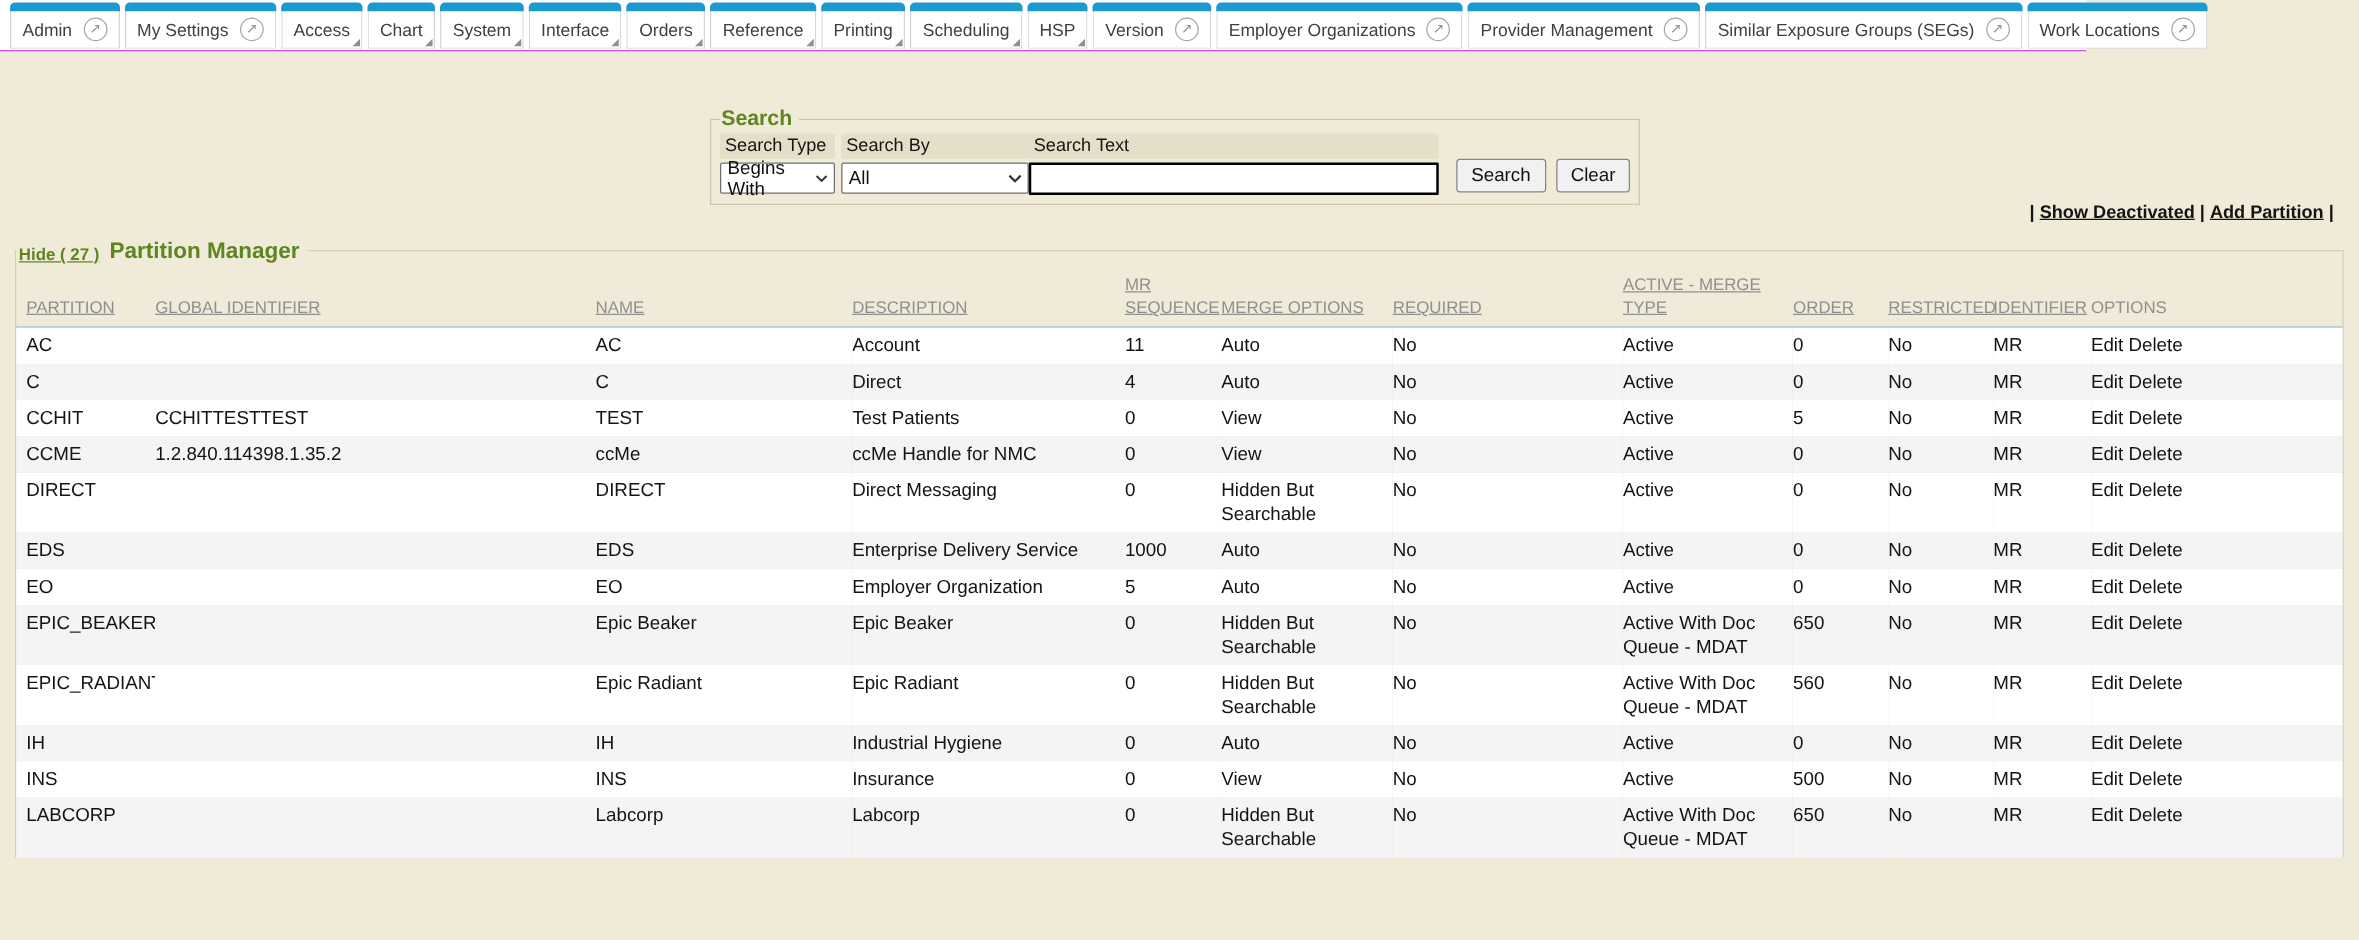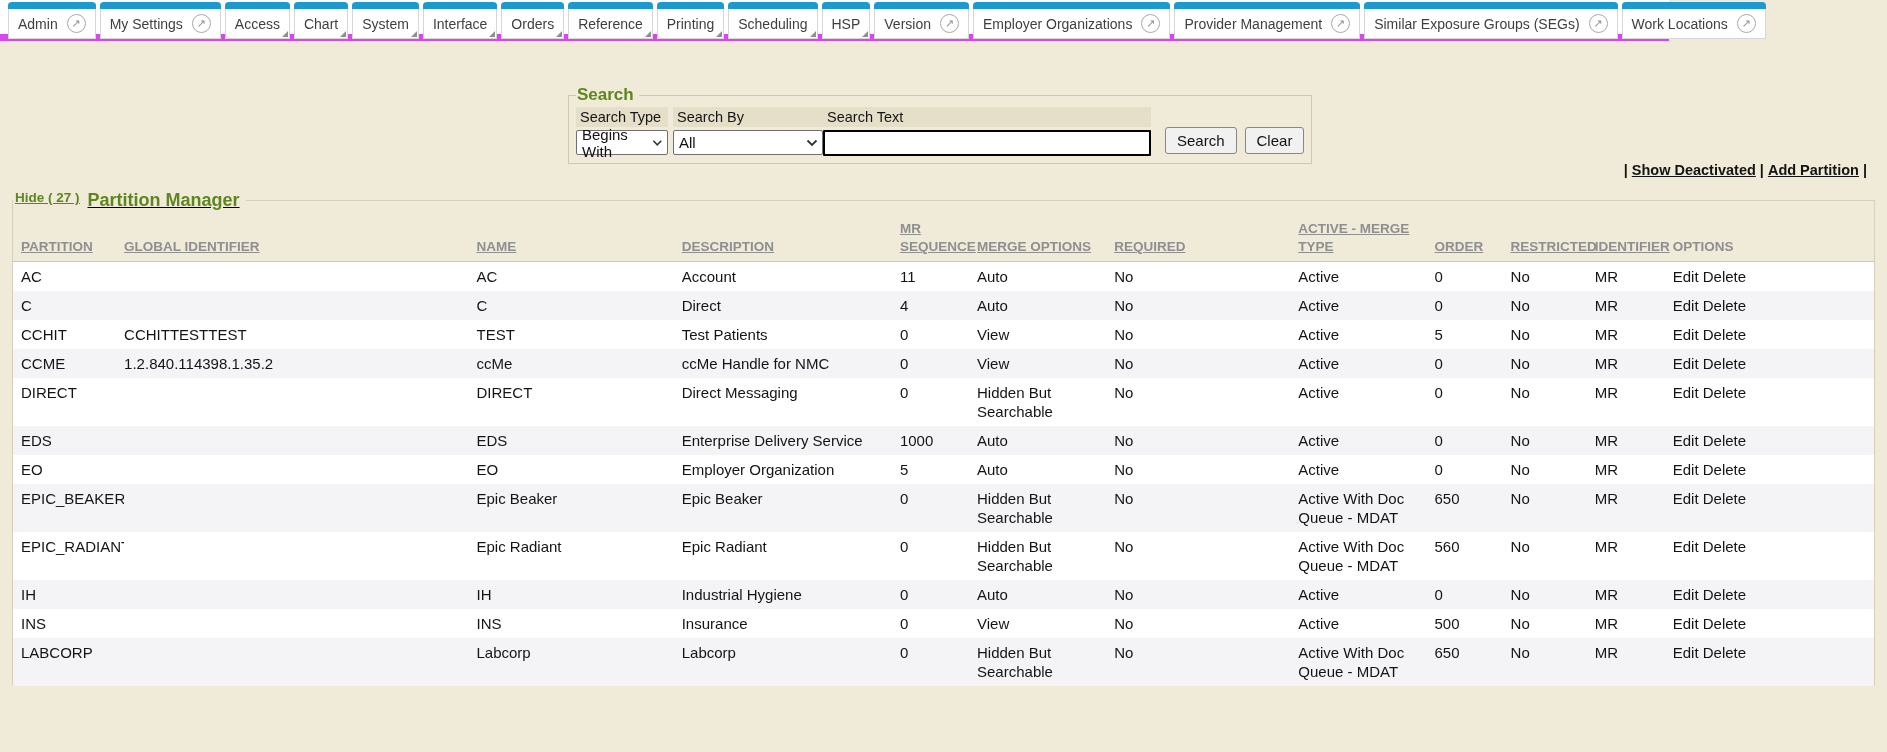--- a/index.html
+++ b/index.html
@@ -2,21 +2,21 @@
 <html><head>
 <meta charset="utf-8">
 <style>
   * { box-sizing: border-box; }
   html, body { margin: 0; padding: 0; background: #f0ead8; }
   body { font-family: "Liberation Sans", sans-serif; }
   .screen { position: relative; width: 1887px; height: 752px; overflow: hidden; background: #f0ead8; }
 
   
   .navbar { position: absolute; top: 0; left: 0; width: 1669px; height: 41px;
-            background: #ffffff; border-bottom: 7px solid #d946ef; text-align: center; }
+            background: #ffffff; border-bottom: 1px solid #d946ef; text-align: center; }
   .nav-tabs { display: flex; align-items: flex-start; gap: 4px; padding: 2px 0 0 8px; }
   .tab { position: relative; display: inline-flex; align-items: center; height: 37px;
          padding: 7px 9px 0 9px; background: #ffffff; border: 1px solid #d6d6d6; border-top: none;
          border-radius: 4px 4px 0 0; cursor: pointer; white-space: nowrap; }
   .tab::before { content: ""; position: absolute; top: 0; left: -1px; right: -1px; height: 7px;
                  background: #1c9ad0; border-radius: 4px 4px 0 0; }
   .tab-label { font-size: 14px; color: #3f3f3f; }
   .popup-icon { display: inline-flex; align-items: center; justify-content: center;
                 width: 19px; height: 19px; margin-left: 9px; border: 1px solid #a8a8a8;
                 border-radius: 50%; color: #8f8f8f; font-size: 11px; line-height: 1; }
@@ -46,27 +46,27 @@
 
   
   .action-links { position: absolute; top: 162px; right: 16px; font-size: 14.5px;
                   font-weight: bold; color: #141414; }
   .action-links a { color: #141414; text-decoration: underline; cursor: pointer; }
   .pipe { margin: 0 4px; }
 
   
   .partition-fieldset { position: absolute; left: 12px; top: 190px; width: 1863px;
                         border: 1px solid #d6d0ba; border-bottom: none; padding: 0; margin: 0; }
-  .partition-legend { display: flex; align-items: flex-start; gap: 8px; padding: 0 6px 0 2px; text-decoration: underline; }
+  .partition-legend { display: flex; align-items: flex-end; gap: 8px; padding: 0 6px 0 2px; }
   .hide-link { font-size: 13.5px; font-weight: bold; color: #5e861e;
                text-decoration: underline; cursor: pointer; }
   .partition-title { font-size: 18px; font-weight: bold; color: #5e861e; }
 
   table.ptable { width: 100%; border-collapse: collapse; table-layout: fixed; }
-  .ptable th { vertical-align: bottom; text-align: left; font-weight: bold;
+  .ptable th { vertical-align: bottom; text-align: left; font-weight: normal;
                padding: 8px 10px 6px 0; border-bottom: 1px solid #b4cfdb; }
   .ptable th .hlabel { font-size: 13.5px; color: #8f8f8f; text-decoration: underline; cursor: pointer; }
   .ptable th.no-sort .hlabel { text-decoration: none; cursor: default; }
   .ptable th:first-child, .ptable td:first-child { padding-left: 8px; }
   .ptable td { font-size: 15px; color: #141414; padding: 5px 10px 5px 0;
                vertical-align: top; line-height: 19px; overflow: hidden; }
   .ptable tbody tr { background: #ffffff; }
   .ptable tbody tr.shade { background: #f4f4f6; }
   .ptable tbody tr.highlight { background: #ecf7fb; }
   .ptable tbody tr.highlight td { border-top: 1px solid #3ca8d6; border-bottom: 1px solid #3ca8d6; }

